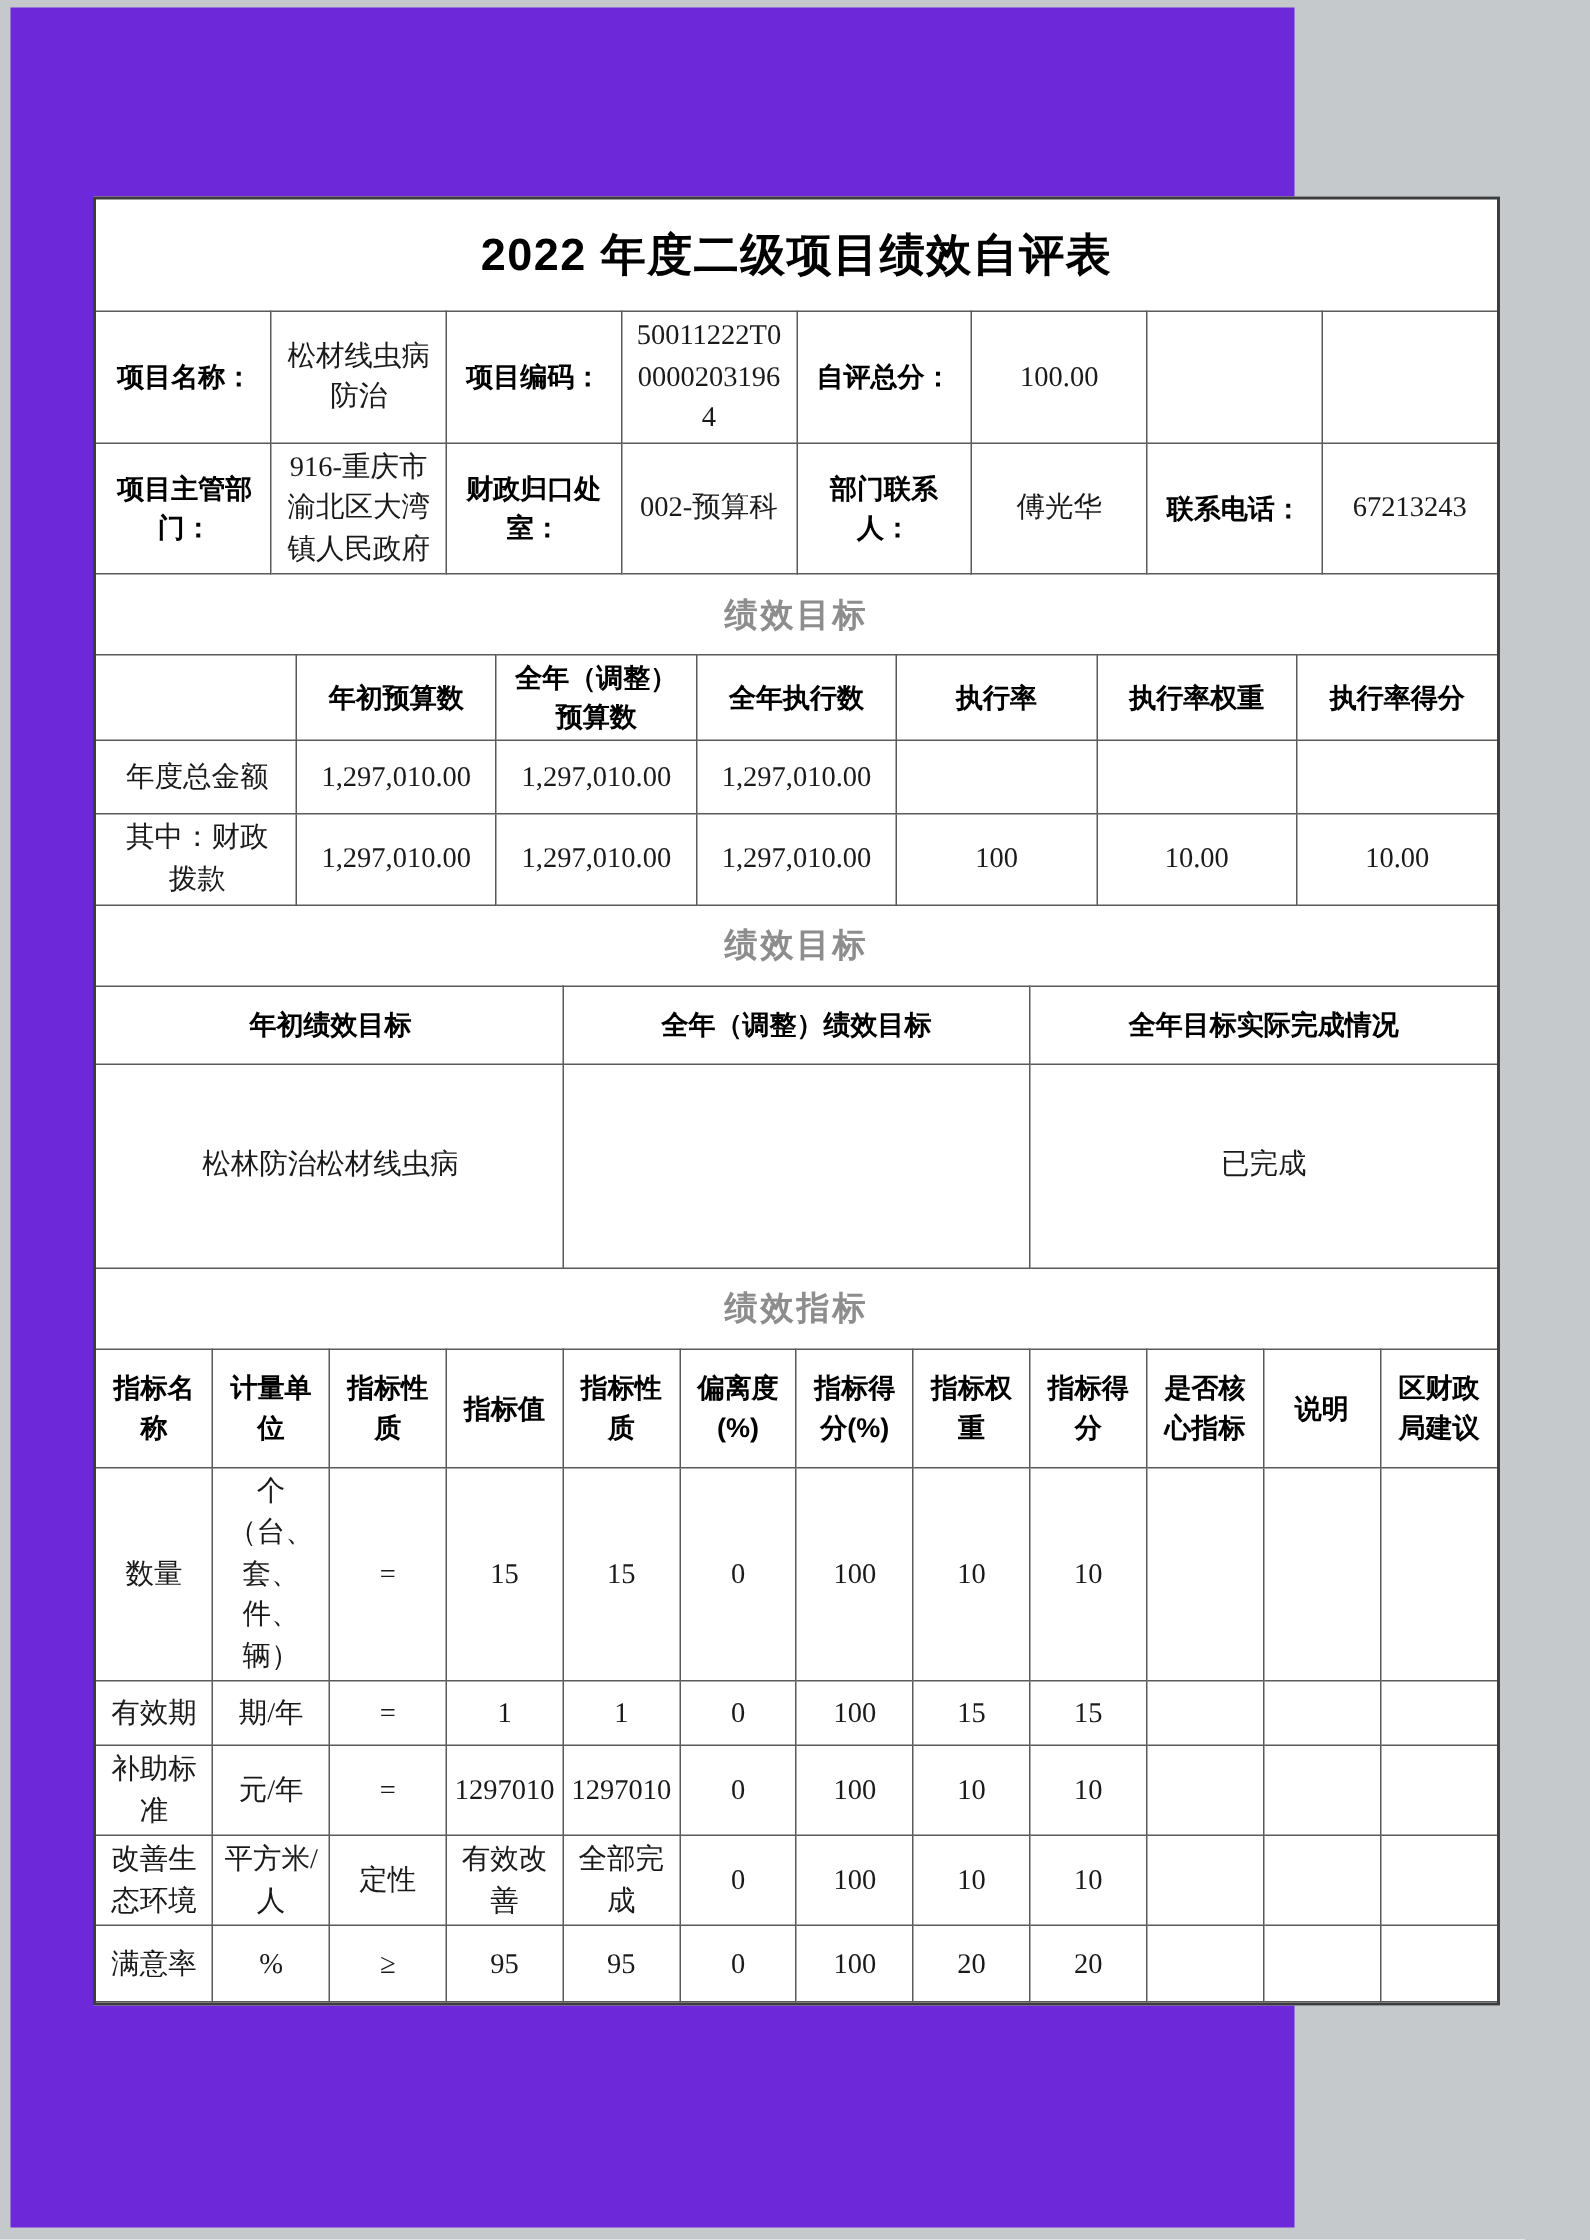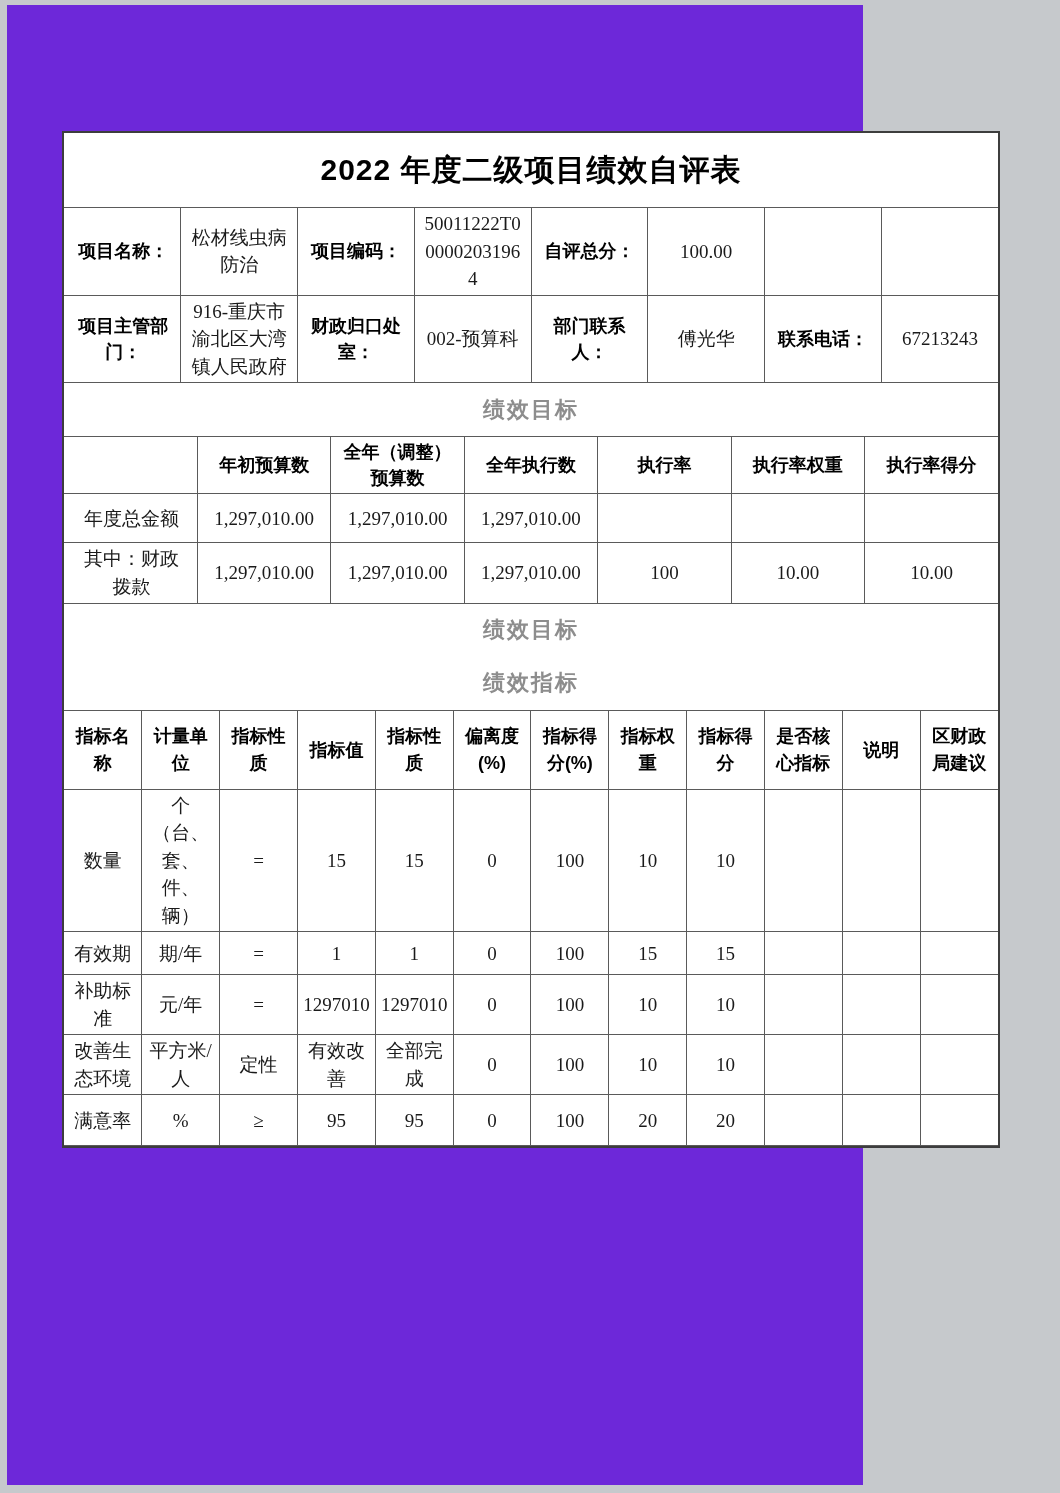--- a/index.html
+++ b/index.html
@@ -157,20 +157,36 @@
             <td>1,297,010.00</td>
             <td>100</td>
             <td>10.00</td>
             <td>10.00</td>
           </tr>
         </tbody>
       </table>
 
     <div class="band">绩效目标</div>
 
+    <table class="t-goals">
+        <thead>
+          <tr>
+            <th>年初绩效目标</th>
+            <th>全年（调整）绩效目标</th>
+            <th>全年目标实际完成情况</th>
+          </tr>
+        </thead>
+        <tbody>
+          <tr>
+            <td>松林防治松材线虫病</td>
+            <td></td>
+            <td>已完成</td>
+          </tr>
+        </tbody>
+      </table>
 
     <div class="band">绩效指标</div>
 
     <table class="t-ind">
         <thead>
           <tr>
             <th>指标名称</th>
             <th>计量单位</th>
             <th>指标性质</th>
             <th>指标值</th>

